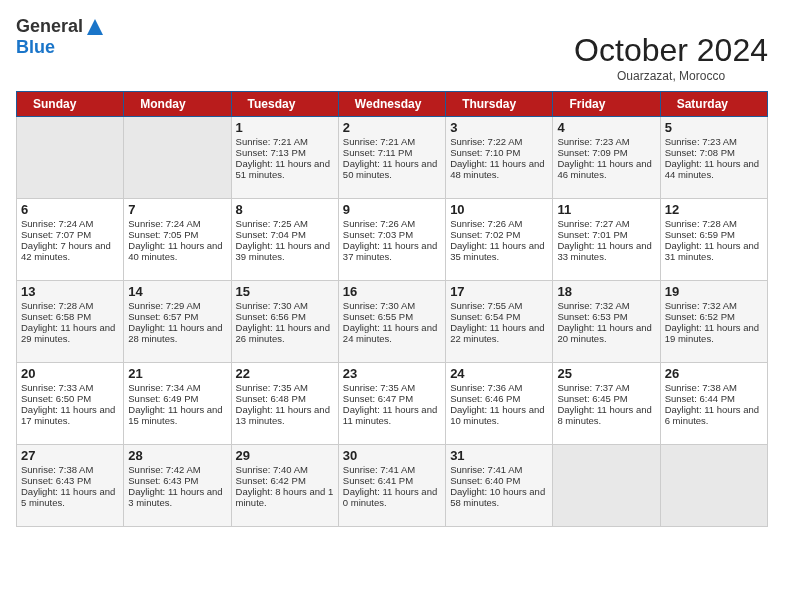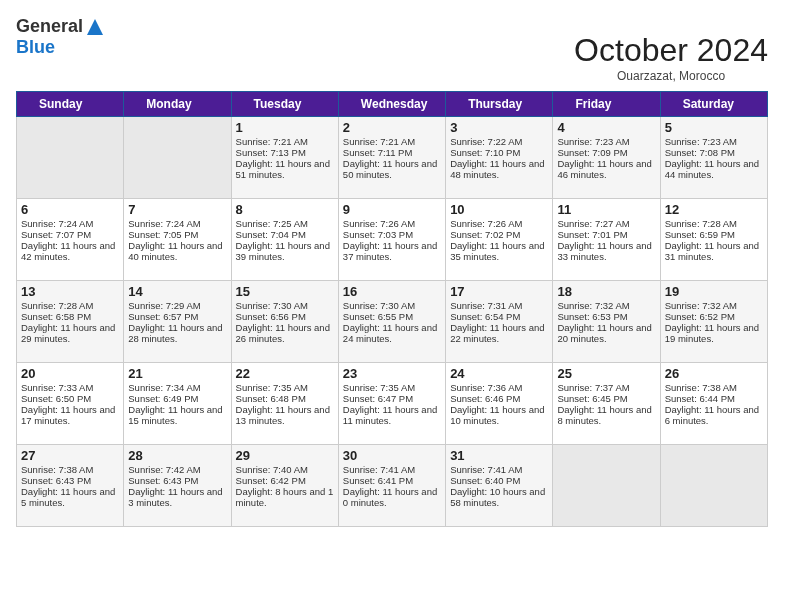--- a/index.html
+++ b/index.html
@@ -56,25 +56,25 @@
     .location {
       font-size: 12px;
       color: #444;
     }
     table {
       width: 100%;
       border-collapse: collapse;
       table-layout: fixed;
     }
     thead th {
-      background-color: #4c1d95;
+      background-color: #b91c1c;
       color: #fff;
       font-size: 12px;
       font-weight: bold;
-      padding: 5px 22px;
+      padding: 5px 16px;
       text-align: left;
       border: 1px solid #1d5a9a;
     }
     tbody td {
       vertical-align: top;
       border: 1px solid #ccc;
       padding: 3px 4px;
       font-size: 9.5px;
       color: #333;
       height: 82px;
@@ -130,34 +130,34 @@
     <tr>
           <td class="cell-empty"></td>
           <td class="cell-empty"></td>
           <td><span class="day-num">1</span><span>Sunrise: 7:21 AM</span><br><span>Sunset: 7:13 PM</span><br><span>Daylight: 11 hours and 51 minutes.</span></td>
           <td><span class="day-num">2</span><span>Sunrise: 7:21 AM</span><br><span>Sunset: 7:11 PM</span><br><span>Daylight: 11 hours and 50 minutes.</span></td>
           <td><span class="day-num">3</span><span>Sunrise: 7:22 AM</span><br><span>Sunset: 7:10 PM</span><br><span>Daylight: 11 hours and 48 minutes.</span></td>
           <td><span class="day-num">4</span><span>Sunrise: 7:23 AM</span><br><span>Sunset: 7:09 PM</span><br><span>Daylight: 11 hours and 46 minutes.</span></td>
           <td><span class="day-num">5</span><span>Sunrise: 7:23 AM</span><br><span>Sunset: 7:08 PM</span><br><span>Daylight: 11 hours and 44 minutes.</span></td>
         </tr>
         <tr>
-          <td><span class="day-num">6</span><span>Sunrise: 7:24 AM</span><br><span>Sunset: 7:07 PM</span><br><span>Daylight: 11 hours and 42 minutes.</span></td>
+          <td><span class="day-num">6</span><span>Sunrise: 7:24 AM</span><br><span>Sunset: 7:07 PM</span><br><span>Daylight: 7 hours and 42 minutes.</span></td>
           <td><span class="day-num">7</span><span>Sunrise: 7:24 AM</span><br><span>Sunset: 7:05 PM</span><br><span>Daylight: 11 hours and 40 minutes.</span></td>
           <td><span class="day-num">8</span><span>Sunrise: 7:25 AM</span><br><span>Sunset: 7:04 PM</span><br><span>Daylight: 11 hours and 39 minutes.</span></td>
           <td><span class="day-num">9</span><span>Sunrise: 7:26 AM</span><br><span>Sunset: 7:03 PM</span><br><span>Daylight: 11 hours and 37 minutes.</span></td>
           <td><span class="day-num">10</span><span>Sunrise: 7:26 AM</span><br><span>Sunset: 7:02 PM</span><br><span>Daylight: 11 hours and 35 minutes.</span></td>
           <td><span class="day-num">11</span><span>Sunrise: 7:27 AM</span><br><span>Sunset: 7:01 PM</span><br><span>Daylight: 11 hours and 33 minutes.</span></td>
           <td><span class="day-num">12</span><span>Sunrise: 7:28 AM</span><br><span>Sunset: 6:59 PM</span><br><span>Daylight: 11 hours and 31 minutes.</span></td>
         </tr>
         <tr>
           <td><span class="day-num">13</span><span>Sunrise: 7:28 AM</span><br><span>Sunset: 6:58 PM</span><br><span>Daylight: 11 hours and 29 minutes.</span></td>
           <td><span class="day-num">14</span><span>Sunrise: 7:29 AM</span><br><span>Sunset: 6:57 PM</span><br><span>Daylight: 11 hours and 28 minutes.</span></td>
           <td><span class="day-num">15</span><span>Sunrise: 7:30 AM</span><br><span>Sunset: 6:56 PM</span><br><span>Daylight: 11 hours and 26 minutes.</span></td>
           <td><span class="day-num">16</span><span>Sunrise: 7:30 AM</span><br><span>Sunset: 6:55 PM</span><br><span>Daylight: 11 hours and 24 minutes.</span></td>
-          <td><span class="day-num">17</span><span>Sunrise: 7:31 AM</span><br><span>Sunset: 6:54 PM</span><br><span>Daylight: 11 hours and 22 minutes.</span></td>
+          <td><span class="day-num">17</span><span>Sunrise: 7:55 AM</span><br><span>Sunset: 6:54 PM</span><br><span>Daylight: 11 hours and 22 minutes.</span></td>
           <td><span class="day-num">18</span><span>Sunrise: 7:32 AM</span><br><span>Sunset: 6:53 PM</span><br><span>Daylight: 11 hours and 20 minutes.</span></td>
           <td><span class="day-num">19</span><span>Sunrise: 7:32 AM</span><br><span>Sunset: 6:52 PM</span><br><span>Daylight: 11 hours and 19 minutes.</span></td>
         </tr>
         <tr>
           <td><span class="day-num">20</span><span>Sunrise: 7:33 AM</span><br><span>Sunset: 6:50 PM</span><br><span>Daylight: 11 hours and 17 minutes.</span></td>
           <td><span class="day-num">21</span><span>Sunrise: 7:34 AM</span><br><span>Sunset: 6:49 PM</span><br><span>Daylight: 11 hours and 15 minutes.</span></td>
           <td><span class="day-num">22</span><span>Sunrise: 7:35 AM</span><br><span>Sunset: 6:48 PM</span><br><span>Daylight: 11 hours and 13 minutes.</span></td>
           <td><span class="day-num">23</span><span>Sunrise: 7:35 AM</span><br><span>Sunset: 6:47 PM</span><br><span>Daylight: 11 hours and 11 minutes.</span></td>
           <td><span class="day-num">24</span><span>Sunrise: 7:36 AM</span><br><span>Sunset: 6:46 PM</span><br><span>Daylight: 11 hours and 10 minutes.</span></td>
           <td><span class="day-num">25</span><span>Sunrise: 7:37 AM</span><br><span>Sunset: 6:45 PM</span><br><span>Daylight: 11 hours and 8 minutes.</span></td>

